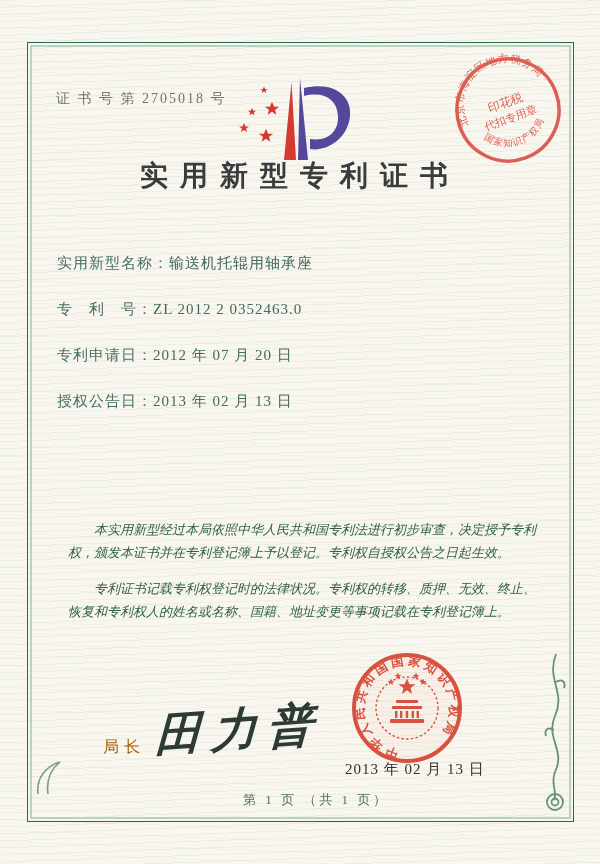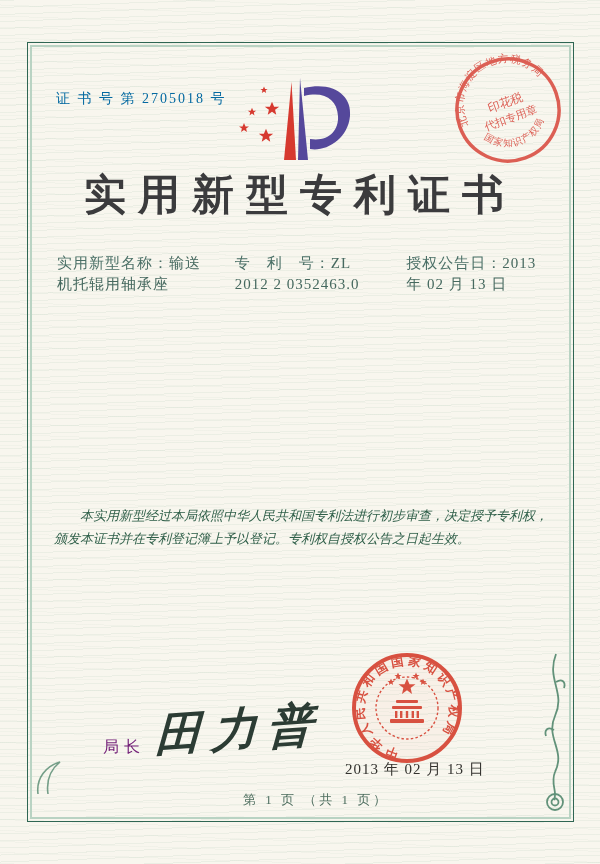--- a/index.html
+++ b/index.html
@@ -19,47 +19,47 @@
   .frame{
     position:absolute;left:27px;top:42px;width:545px;height:778px;
     border:1.5px solid #2f6653;
   }
   .frame-inner{
     position:absolute;inset:2px;
     border:2px solid #b9d3c3;
   }
   .cert-no{
     position:absolute;left:56px;top:90px;
-    font-size:14px;color:#0369a1;letter-spacing:2px;
+    font-size:14px;color:#737373;letter-spacing:2px;
   }
   .logo{position:absolute;left:230px;top:74px;width:148px;height:90px;}
   .tax-stamp{
     position:absolute;left:452px;top:54px;width:112px;height:112px;
     transform:rotate(-20deg);opacity:0.85;
   }
   .tax-stamp text{fill:#d8453a;font-family:"Liberation Serif",serif;}
   .title{
-    position:absolute;left:0;top:167px;width:600px;text-align:center;
-    font-size:42px;font-weight:bold;color:#3b3b3d;letter-spacing:12px;
+    position:absolute;left:0;top:157px;width:600px;text-align:center;
+    font-size:28px;font-weight:bold;color:#3b3b3d;letter-spacing:12px;
   }
   .fields{
     position:absolute;left:57px;top:253px;width:490px;
-    display:flex;flex-direction:row;gap:25px;
+    display:flex;flex-direction:column;gap:25px;
     font-size:15px;line-height:21px;color:#4a6f66;letter-spacing:1px;
   }
   .field-row .value{color:#46695f;}
   .body-text{
     position:absolute;left:54px;top:505px;width:496px;
     font-size:13px;line-height:22.5px;color:#2f5f49;
     font-style:italic;
   }
-  .body-text p{margin:0;text-indent:2em;}
+  .body-text p{margin:14px;text-indent:2em;}
   .sig-label{
     position:absolute;left:103px;top:737px;
-    font-size:16px;color:#701a75;letter-spacing:5px;
+    font-size:16px;color:#a16207;letter-spacing:5px;
   }
   .sig-name{
     position:absolute;left:155px;top:698px;width:200px;
     font-size:46px;font-style:italic;font-weight:bold;
     font-family:"DejaVu Sans",sans-serif;
     color:#2c3c34;letter-spacing:10px;
     transform:rotate(-4deg) skewX(-6deg);
   }
   .seal{position:absolute;left:349px;top:650px;width:116px;height:116px;opacity:0.9;}
   .seal text{fill:#d5402f;font-family:"Liberation Serif",serif;font-weight:bold;}
@@ -119,26 +119,30 @@
 <div class="title">实用新型专利证书</div>
 
 <div class="fields">
   <div class="field-row">
     <span class="label">实用新型名称：</span><span class="value">输送机托辊用轴承座</span>
   </div>
   <div class="field-row">
     <span class="label">专　利　号：</span><span class="value">ZL 2012 2 0352463.0</span>
   </div>
   <div class="field-row">
+    <span class="label">专利申请日：</span><span class="value">2012 年 07 月 20 日</span>
+  </div>
+  <div class="field-row">
     <span class="label">授权公告日：</span><span class="value">2013 年 02 月 13 日</span>
   </div>
 </div>
 
 <div class="body-text">
   <p>本实用新型经过本局依照中华人民共和国专利法进行初步审查，决定授予专利权，颁发本证书并在专利登记簿上予以登记。专利权自授权公告之日起生效。</p>
+  <p>专利证书记载专利权登记时的法律状况。专利权的转移、质押、无效、终止、恢复和专利权人的姓名或名称、国籍、地址变更等事项记载在专利登记簿上。</p>
 </div>
 
 <div class="sig-label">局长</div>
 <div class="sig-name">田力普</div>
 
 <svg class="seal" viewBox="0 0 116 116">
   <defs>
     <path id="star2" d="M0,-10 L2.94,-3.09 10,-3.09 4.26,1.18 5.88,8.09 0,3.82 -5.88,8.09 -4.26,1.18 -10,-3.09 -2.94,-3.09 Z"></path>
     <path id="sealArc" d="M 58,101 a 43,43 0 1 1 0.01,0" fill="none"></path>
   </defs>

